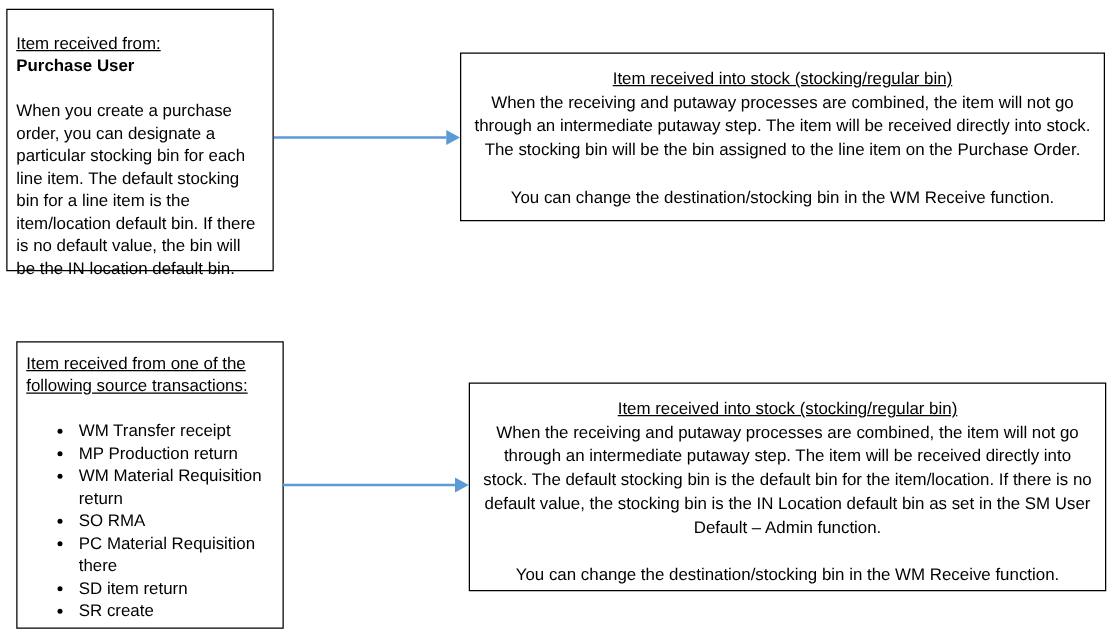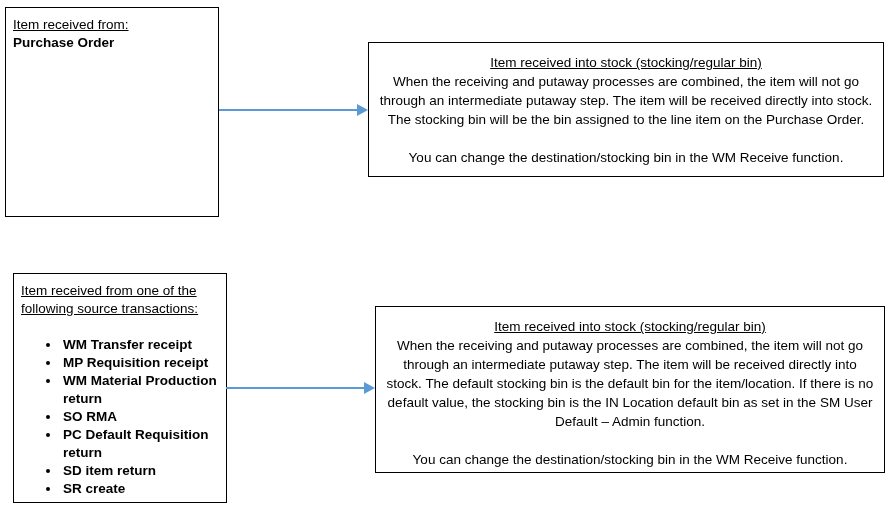--- a/index.html
+++ b/index.html
@@ -27,21 +27,21 @@
     text-align: left;
   }
   .result-box {
     font-size: 13.5px;
     line-height: 19px;
     text-align: center;
   }
   #box-po-source {
     left: 5px; top: 7px;
     width: 214px; height: 210px;
-    padding: 8px 7px;
+    padding: 18px 7px;
   }
   #box-po-result {
     left: 368px; top: 42px;
     width: 516px; height: 135px;
     padding: 10px 8px;
   }
   #box-src-source {
     left: 13px; top: 273px;
     width: 214px; height: 230px;
     padding: 8px 7px;
@@ -52,64 +52,64 @@
     padding: 10px 8px;
   }
   .underline { text-decoration: underline; }
   .bold { font-weight: bold; }
   .blank-line { height: 18px; }
   .result-box .blank-line { height: 19px; }
   .bullet-list {
     margin: 0;
     padding-left: 40px;
     list-style-type: disc;
-    font-weight: bold;
   }
   .bullet-list li {
     padding-left: 2px;
   }
   .arrow {
     position: absolute;
     display: block;
   }
   #arrow-top { left: 219px; top: 101px; }
   #arrow-bottom { left: 226px; top: 379px; }
 </style>
 </head>
 <body>
 
 <div>
 
   <div class="box source-box" id="box-po-source">
     <div class="underline">Item received from:</div>
-    <div class="bold">Purchase Order</div>
+    <div class="bold">Purchase User</div>
     <div class="blank-line"></div>
+    <div>When you create a purchase order, you can designate a particular stocking bin for each line item. The default stocking bin for a line item is the item/location default bin. If there is no default value, the bin will be the IN location default bin.</div>
   </div>
 
   <svg class="arrow" id="arrow-top" width="149" height="18" viewBox="0 0 149 18">
     <line x1="0" y1="9" x2="138" y2="9" stroke-width="2" stroke="#5b9bd5"></line>
     <polygon points="138,3 149,9 138,15" fill="#5b9bd5"></polygon>
   </svg>
 
   <div class="box result-box" id="box-po-result">
     <div class="underline">Item received into stock (stocking/regular bin)</div>
     <div>When the receiving and putaway processes are combined, the item will not go through an intermediate putaway step. The item will be received directly into stock. The stocking bin will be the bin assigned to the line item on the Purchase Order.</div>
     <div class="blank-line"></div>
     <div>You can change the destination/stocking bin in the WM Receive function.</div>
   </div>
 
   <div class="box source-box" id="box-src-source">
     <div class="underline">Item received from one of the following source transactions:</div>
     <div class="blank-line"></div>
     <ul class="bullet-list">
       <li>WM Transfer receipt</li>
-      <li>MP Requisition receipt</li>
-      <li>WM Material Production return</li>
+      <li>MP Production return</li>
+      <li>WM Material Requisition return</li>
       <li>SO RMA</li>
-      <li>PC Default Requisition return</li>
+      <li>PC Material Requisition there</li>
       <li>SD item return</li>
       <li>SR create</li>
     </ul>
   </div>
 
   <svg class="arrow" id="arrow-bottom" width="149" height="18" viewBox="0 0 149 18">
     <line x1="0" y1="9" x2="138" y2="9" stroke-width="2" stroke="#5b9bd5"></line>
     <polygon points="138,3 149,9 138,15" fill="#5b9bd5"></polygon>
   </svg>
 

